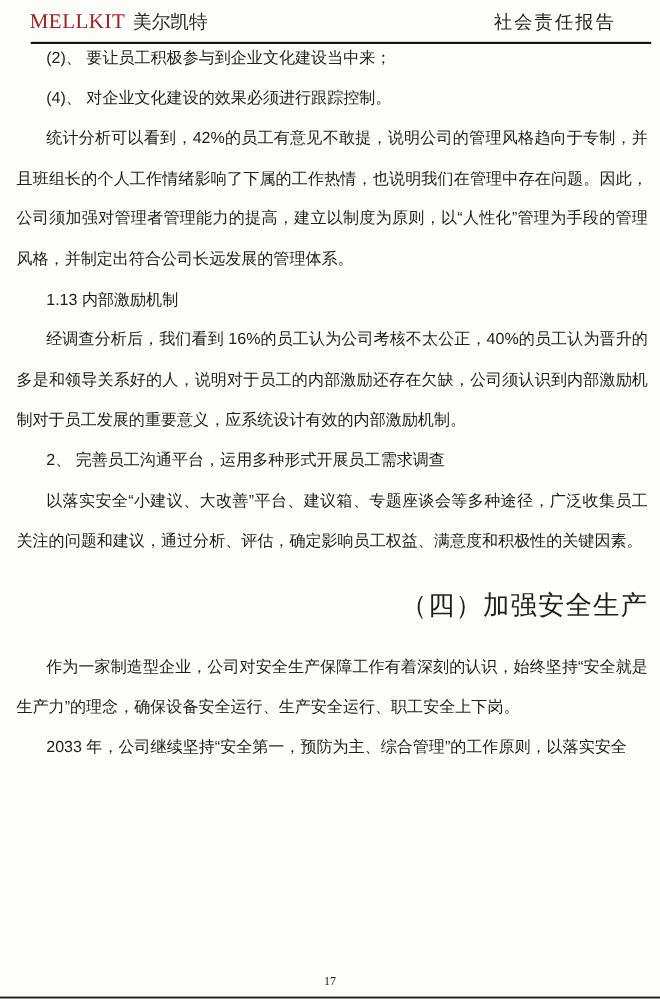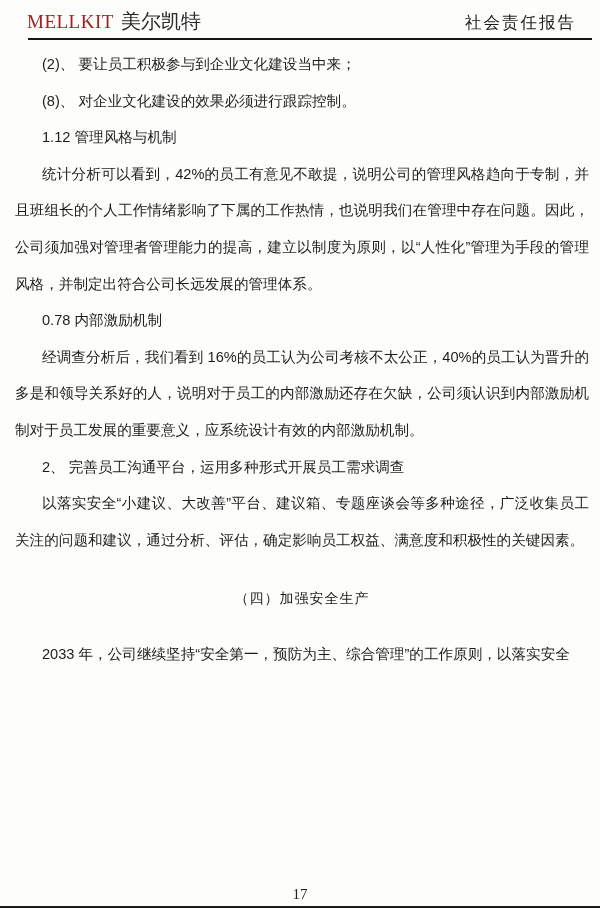--- a/index.html
+++ b/index.html
@@ -14,94 +14,94 @@
     background: #fdfdfc;
     overflow: hidden;
     font-family: "Liberation Sans", "DejaVu Sans", sans-serif;
     color: #1d1d1d;
   }
   
   .header {
     position: absolute;
     top: 8px;
     left: 27px;
-    right: 24px;
+    right: 40px;
     display: flex;
     justify-content: space-between;
     align-items: baseline;
   }
   .brand {
     display: flex;
     align-items: baseline;
     gap: 7px;
   }
   .brand-latin {
     font-family: "Liberation Serif", "DejaVu Serif", serif;
     font-size: 19px;
     letter-spacing: 0.5px;
     color: #a32020;
   }
   .brand-cjk {
     font-family: "Liberation Serif", "DejaVu Serif", serif;
-    font-size: 20px;
+    font-size: 17px;
     color: #2a2a2a;
   }
   .doc-title {
     font-family: "Liberation Serif", "DejaVu Serif", serif;
     font-size: 16.5px;
     letter-spacing: 2px;
     color: #1c1c1c;
   }
   .header-rule {
     position: absolute;
     top: 38px;
     left: 28px;
     width: 564px;
     height: 2px;
     background: #161616;
   }
   
   .content {
     position: absolute;
-    top: 46px;
+    top: 35px;
     left: 15px;
     width: 574px;
     font-size: 14.6px;
     line-height: 36.6px;
     text-align: justify;
   }
   .list-item,
   .sub-heading {
     padding-left: 27px;
   }
   .paragraph {
     text-indent: 27px;
   }
   .bold-heading {
     text-indent: 27px;
     font-weight: 400;
   }
   .section-heading {
-    font-size: 14px;
+    font-size: 24px;
     line-height: 48px;
     font-weight: 500;
     letter-spacing: 1px;
     margin-top: 16px;
     margin-bottom: 14px;
-    text-align: center;
+    text-align: right;
   }
   
   .page-number {
     position: absolute;
     top: 886px;
     left: 0;
     width: 100%;
     text-align: center;
     font-family: "Liberation Serif", "DejaVu Serif", serif;
-    font-size: 15px;
+    font-size: 11px;
     color: #222;
   }
   .bottom-rule {
     position: absolute;
     bottom: 0;
     left: 0;
     width: 100%;
     height: 2px;
     background: #1a1a1a;
   }
@@ -115,27 +115,27 @@
     <div class="brand">
       <span class="brand-latin">MELLKIT</span>
       <span class="brand-cjk">美尔凯特</span>
     </div>
     <div class="doc-title">社会责任报告</div>
   </div>
   <div class="header-rule"></div>
 
   <div class="content">
     <div class="list-item">(2)、 要让员工积极参与到企业文化建设当中来；</div>
-    <div class="list-item">(8)、 对企业文化建设的效果必须进行跟踪控制。</div>
-    <div class="sub-heading">1.12 管理风格与机制</div>
+    <div class="list-item">(4)、 对企业文化建设的效果必须进行跟踪控制。</div>
     <div class="paragraph">统计分析可以看到，42%的员工有意见不敢提，说明公司的管理风格趋向于专制，并且班组长的个人工作情绪影响了下属的工作热情，也说明我们在管理中存在问题。因此，公司须加强对管理者管理能力的提高，建立以制度为原则，以“人性化”管理为手段的管理风格，并制定出符合公司长远发展的管理体系。</div>
-    <div class="sub-heading">0.78 内部激励机制</div>
+    <div class="sub-heading">1.13 内部激励机制</div>
     <div class="paragraph">经调查分析后，我们看到 16%的员工认为公司考核不太公正，40%的员工认为晋升的多是和领导关系好的人，说明对于员工的内部激励还存在欠缺，公司须认识到内部激励机制对于员工发展的重要意义，应系统设计有效的内部激励机制。</div>
     <div class="bold-heading">2、 完善员工沟通平台，运用多种形式开展员工需求调查</div>
     <div class="paragraph">以落实安全“小建议、大改善”平台、建议箱、专题座谈会等多种途径，广泛收集员工关注的问题和建议，通过分析、评估，确定影响员工权益、满意度和积极性的关键因素。</div>
     <div class="section-heading">（四）加强安全生产</div>
+    <div class="paragraph">作为一家制造型企业，公司对安全生产保障工作有着深刻的认识，始终坚持“安全就是生产力”的理念，确保设备安全运行、生产安全运行、职工安全上下岗。</div>
     <div class="paragraph">2033 年，公司继续坚持“安全第一，预防为主、综合管理”的工作原则，以落实安全</div>
   </div>
 
   <div class="page-number">17</div>
   <div class="bottom-rule"></div>
 
 </div>
 
 </body></html>

